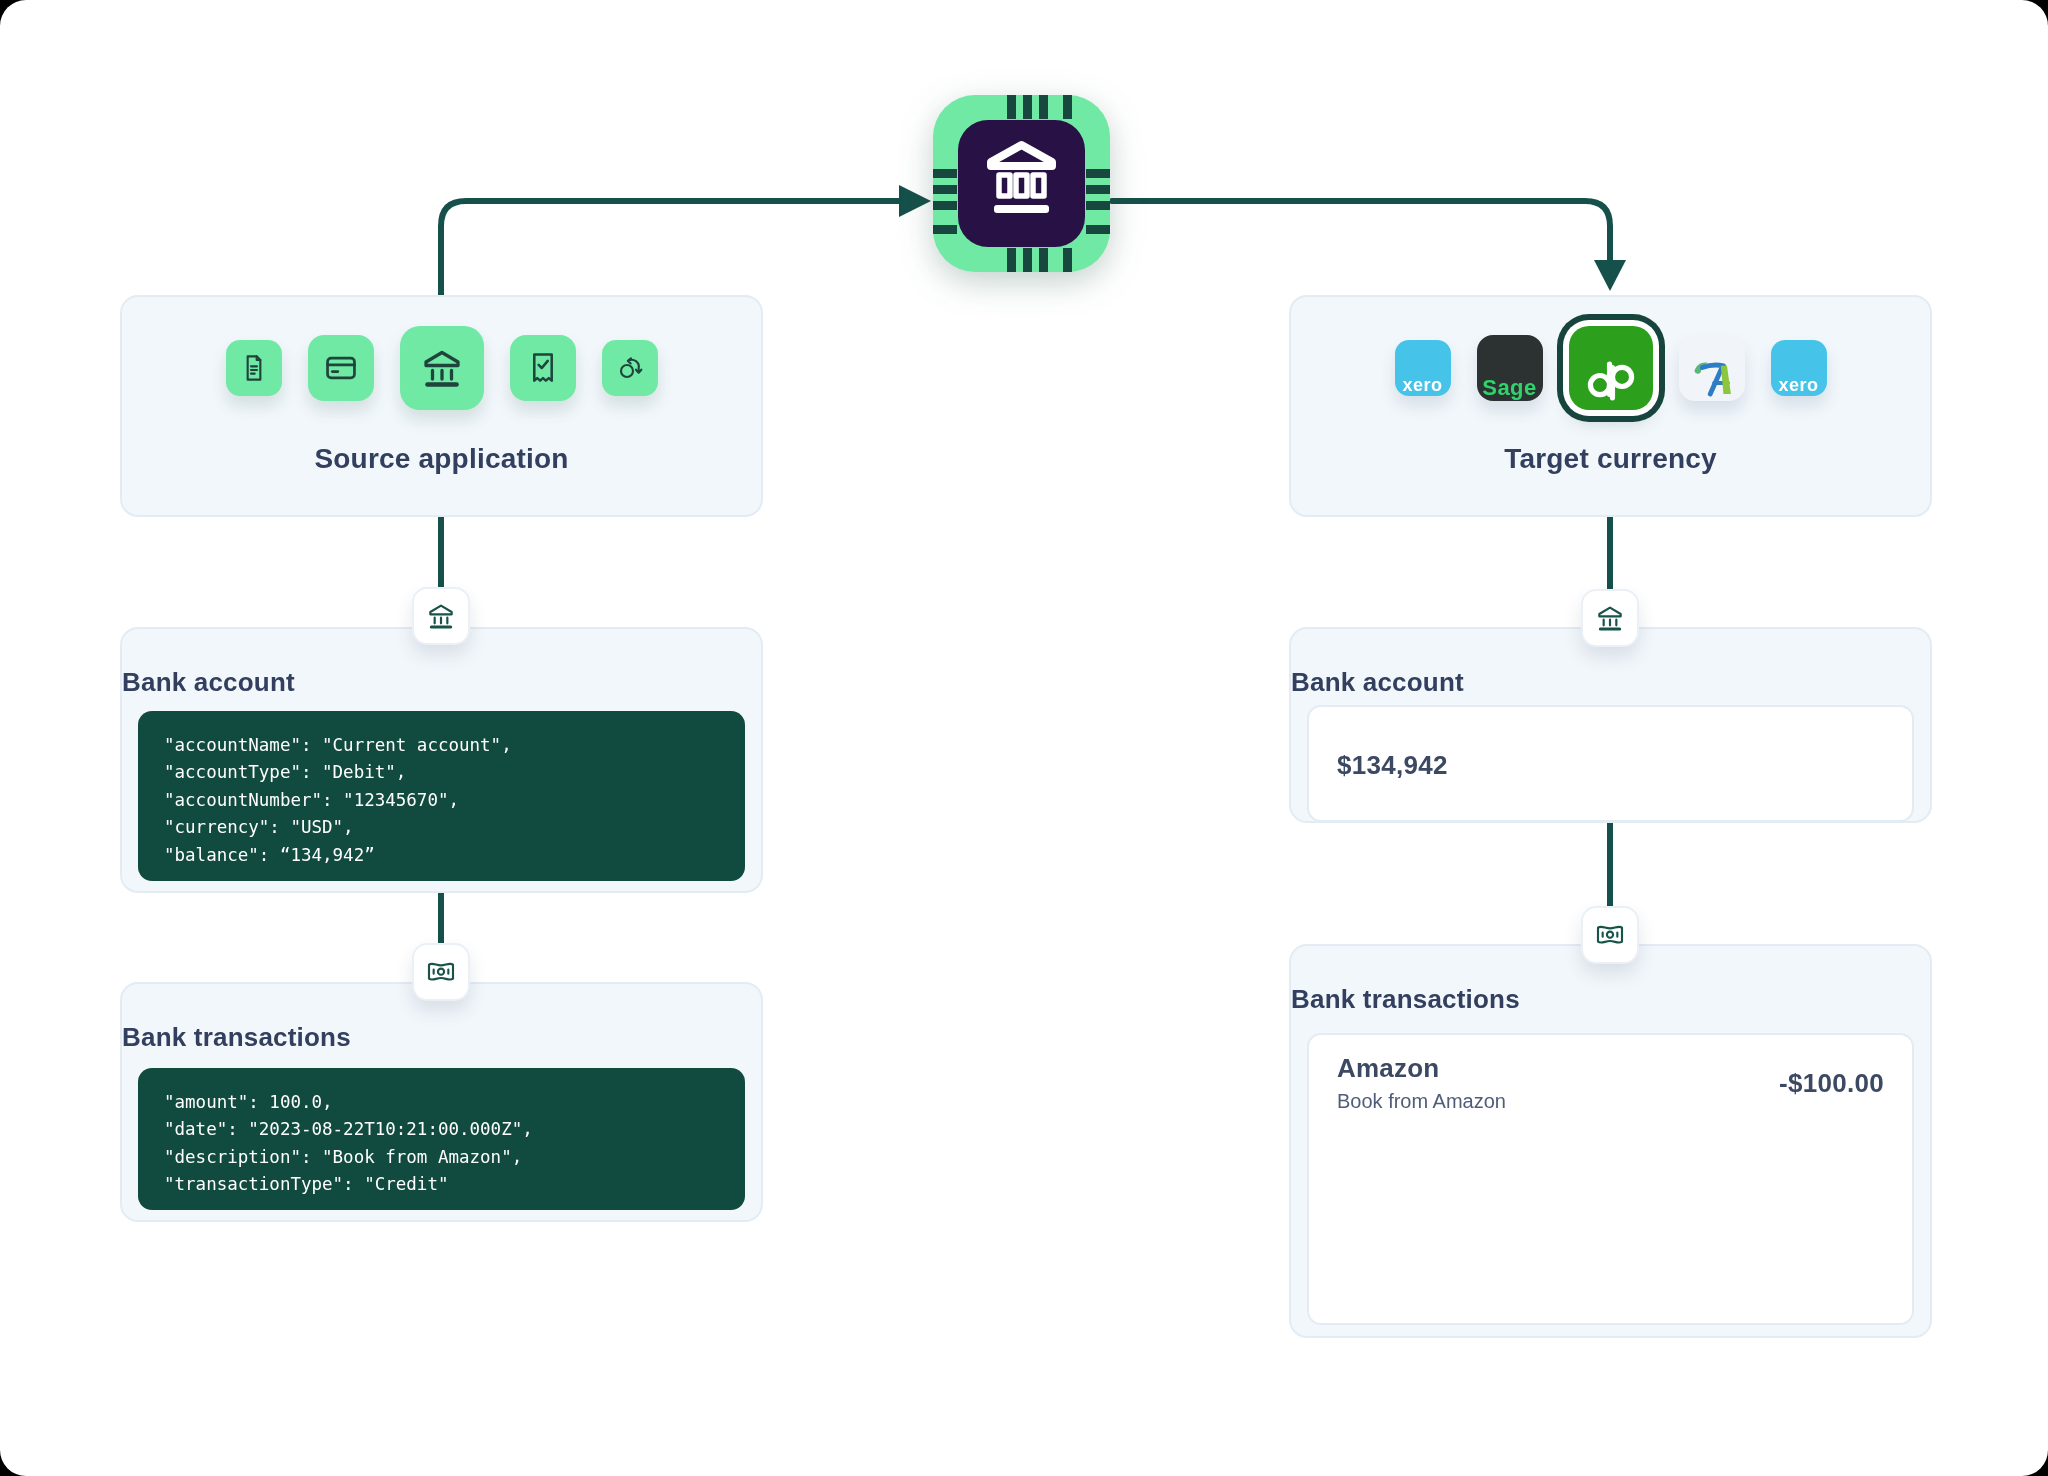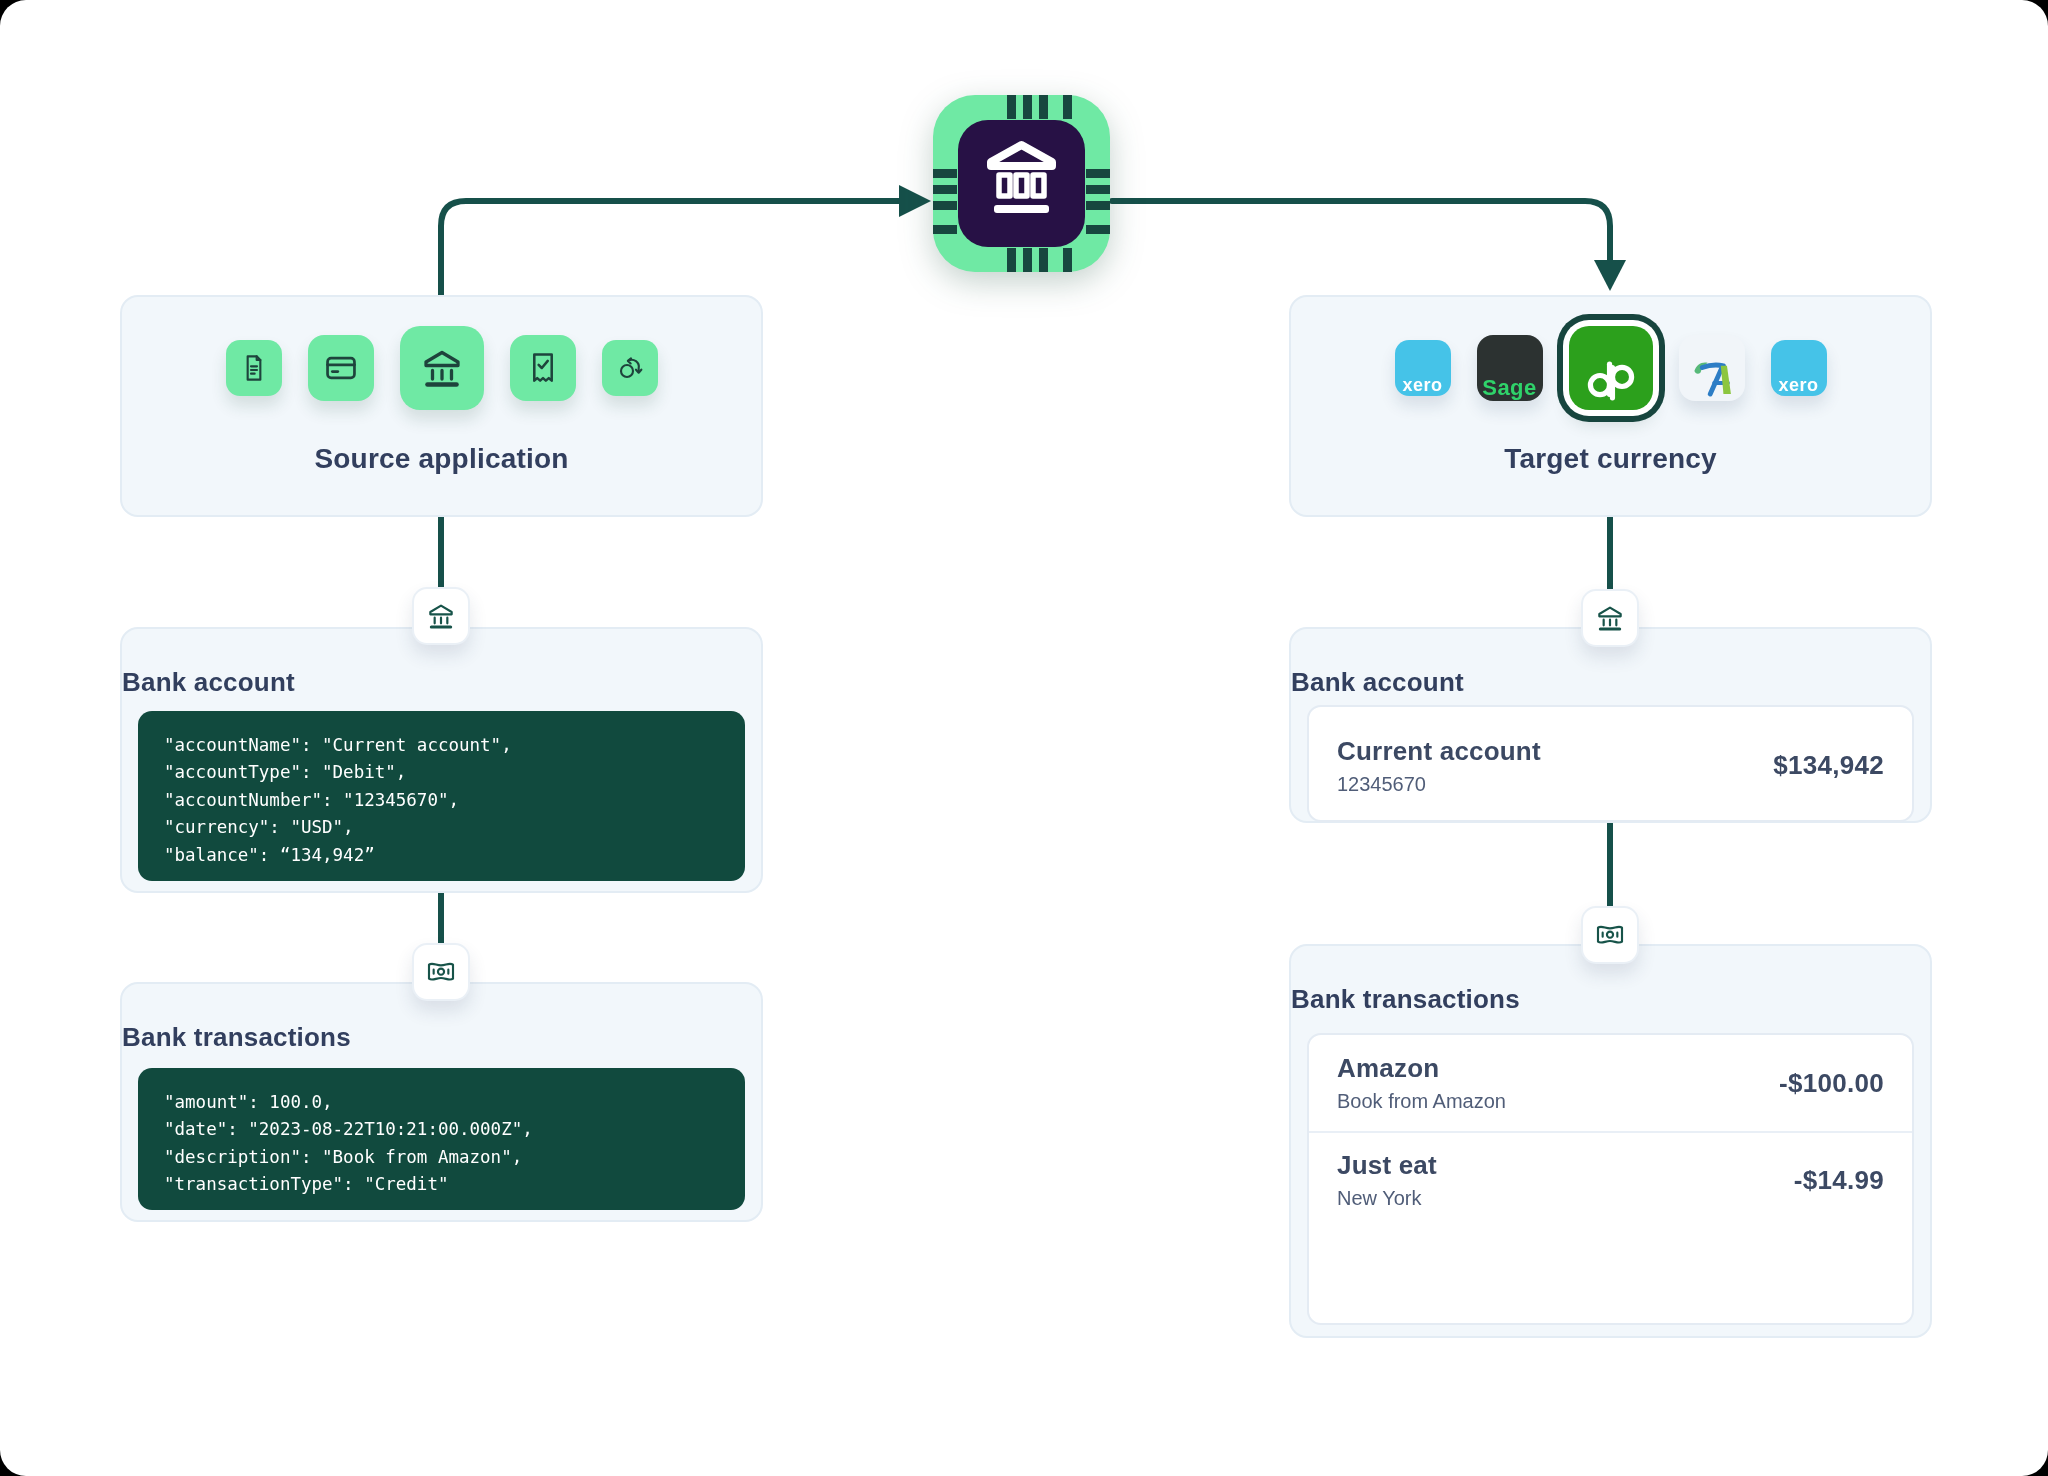--- a/index.html
+++ b/index.html
@@ -269,42 +269,31 @@
       <div class="code-line">"date": "2023-08-22T10:21:00.000Z",</div>
       <div class="code-line">"description": "Book from Amazon",</div>
       <div class="code-line">"transactionType": "Credit"</div>
     </div>
   </section>
 
   <section class="panel tgt-acct">
     <h3>Bank account</h3>
     <div class="card">
       <div class="row">
-        <div class="who">
-          <span class="name">Current account</span>
-          <span class="sub">12345670</span>
-        </div>
         <span class="amt">$134,942</span>
       </div>
     </div>
   </section>
 
   <section class="panel tgt-txn">
     <h3>Bank transactions</h3>
     <div class="card">
       <div class="row">
         <div class="who">
           <span class="name">Amazon</span>
           <span class="sub">Book from Amazon</span>
         </div>
         <span class="amt">-$100.00</span>
       </div>
-      <div class="row">
-        <div class="who">
-          <span class="name">Just eat</span>
-          <span class="sub">New York</span>
-        </div>
-        <span class="amt">-$14.99</span>
-      </div>
     </div>
   </section>
 
 </div>
 
 </body></html>

